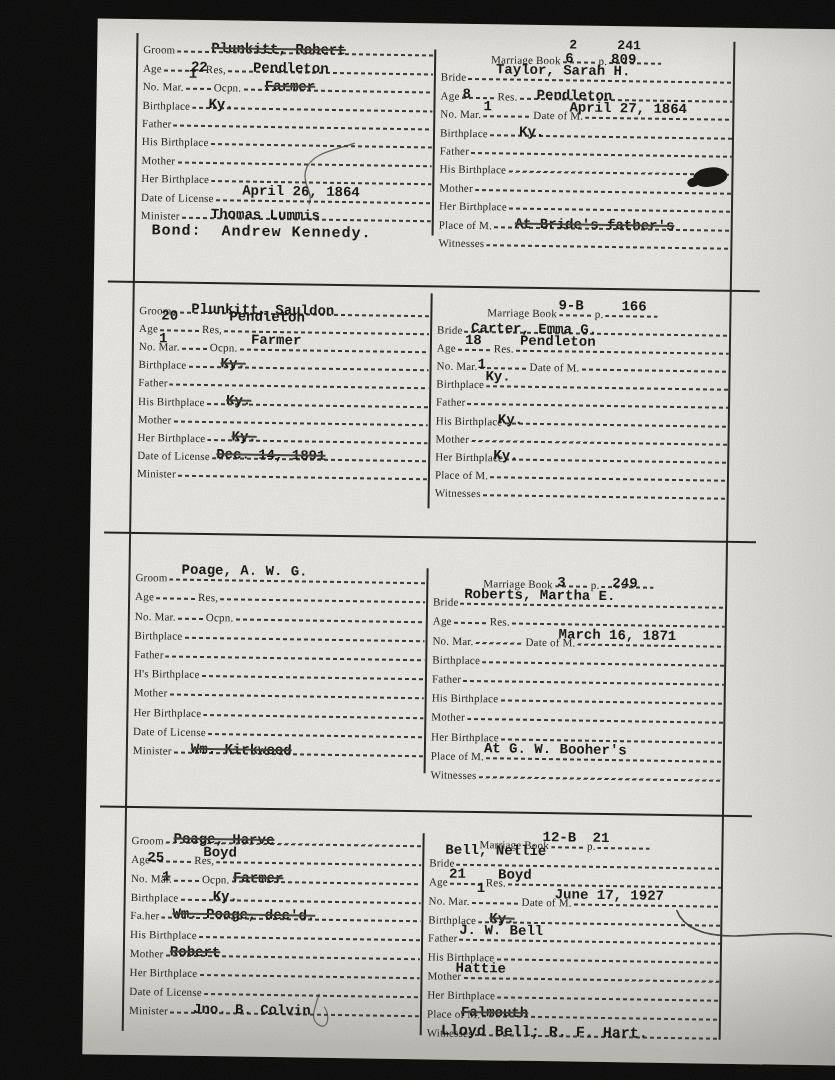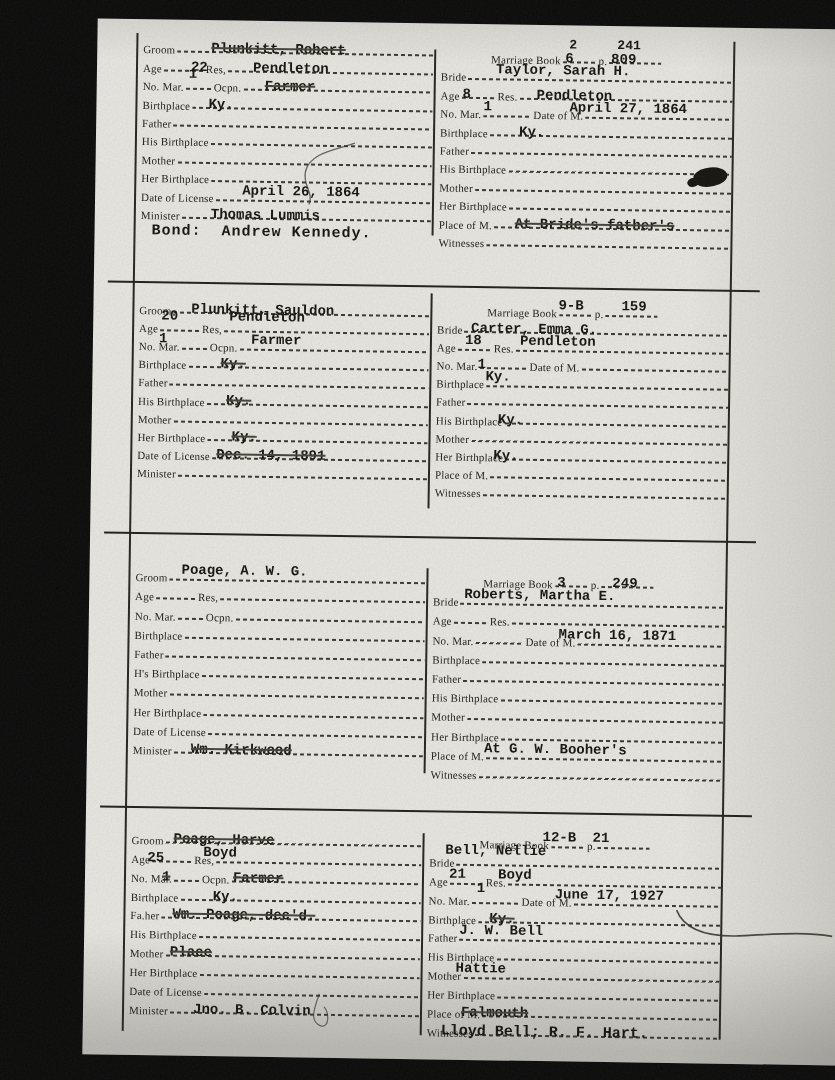--- a/index.html
+++ b/index.html
@@ -225,21 +225,21 @@
             <span class="ld"></span>
           </div>
     </div>
     <div class="bcol" style="top:268px">
       <div class="row bhdr" style="height:26px">
             <span class="lb">Marriage Book</span>
             <span class="ld f34"></span>
             <span class="lb">p.</span>
             <span class="ld f52"></span>
             <span class="tv up" style="left:121px">9-B</span>
-            <span class="tv up" style="left:184px">159</span>
+            <span class="tv up" style="left:184px">166</span>
           </div>
       <div class="row">
             <span class="lb">Bride</span>
             <span class="ld"></span>
             <span class="tv" style="left:34px">Carter, Emma G.</span>
           </div>
       <div class="row">
             <span class="lb">Age</span>
             <span class="ld f34"></span>
             <span class="lb">Res.</span>
@@ -431,21 +431,21 @@
             <span class="ld"></span>
             <span class="tv struck" style="left:42px">Wm. Poage, dec'd.</span>
           </div>
       <div class="row">
             <span class="lb">His Birthplace</span>
             <span class="ld"></span>
           </div>
       <div class="row">
             <span class="lb">Mother</span>
             <span class="ld"></span>
-            <span class="tv struck" style="left:40px">Place</span>
+            <span class="tv struck" style="left:40px">Robert</span>
           </div>
       <div class="row">
             <span class="lb">Her Birthplace</span>
             <span class="ld"></span>
           </div>
       <div class="row">
             <span class="lb">Date of License</span>
             <span class="ld"></span>
           </div>
       <div class="row">

